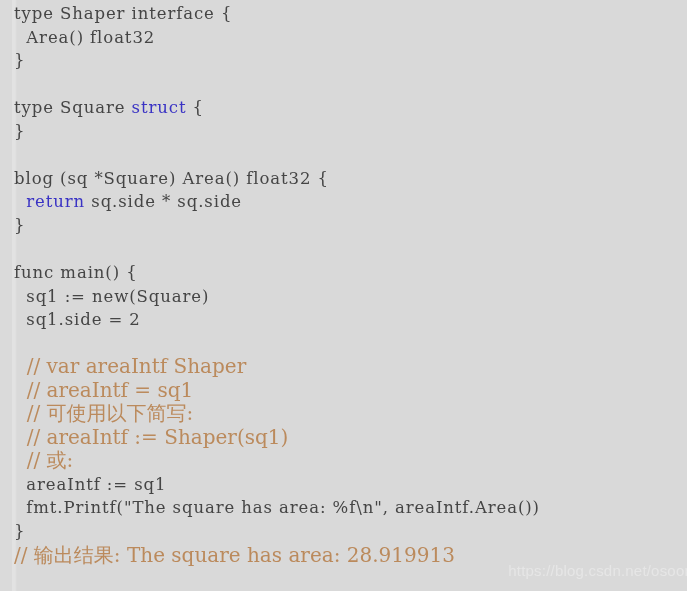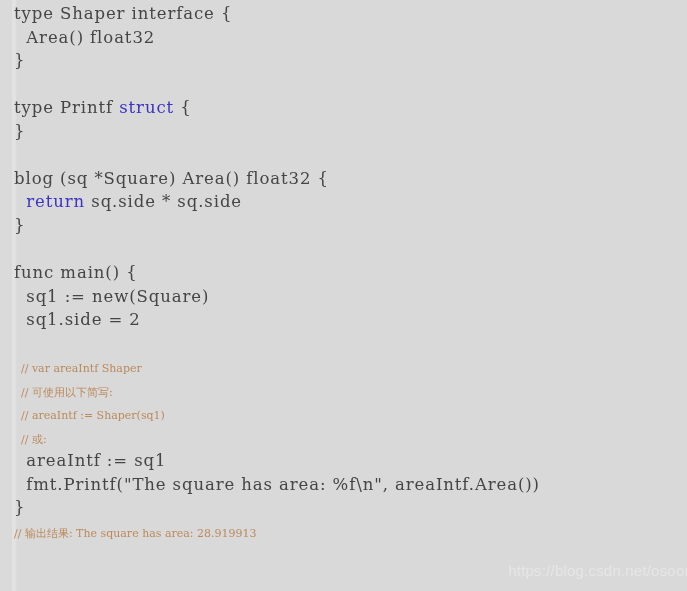--- a/index.html
+++ b/index.html
@@ -41,21 +41,21 @@
   }
 
   
   .kw {
     color: #3a33c4;
   }
   .cmt {
     color: #bb8a5c;
     font-family: "DejaVu Serif", "Liberation Serif", serif;
     letter-spacing: 0px;
-    font-size: 11px;
+    font-size: 20px;
   }
 
   
   .code-line.comment-line {
     letter-spacing: 0px;
   }
 
   #watermark {
     position: absolute;
     right: 6px;
@@ -70,32 +70,33 @@
 </style>
 </head>
 <body>
 
 <div id="code-surface">
   <div id="lines-container">
       <div class="code-line"><span>type Shaper interface {</span></div>
       <div class="code-line"><span>  Area() float32</span></div>
       <div class="code-line"><span>}</span></div>
       <div class="code-line blank"><span></span></div>
-      <div class="code-line"><span>type Printf </span><span class="kw">struct</span><span> {</span></div>
+      <div class="code-line"><span>type Square </span><span class="kw">struct</span><span> {</span></div>
       <div class="code-line"><span>}</span></div>
       <div class="code-line blank"><span></span></div>
       <div class="code-line"><span>blog (sq *Square) Area() float32 {</span></div>
       <div class="code-line"><span>  </span><span class="kw">return</span><span> sq.side * sq.side</span></div>
       <div class="code-line"><span>}</span></div>
       <div class="code-line blank"><span></span></div>
       <div class="code-line"><span>func main() {</span></div>
       <div class="code-line"><span>  sq1 := new(Square)</span></div>
       <div class="code-line"><span>  sq1.side = 2</span></div>
       <div class="code-line blank"><span></span></div>
       <div class="code-line comment-line"><span class="cmt">  // var areaIntf Shaper</span></div>
+      <div class="code-line comment-line"><span class="cmt">  // areaIntf = sq1</span></div>
       <div class="code-line comment-line"><span class="cmt">  // 可使用以下简写:</span></div>
       <div class="code-line comment-line"><span class="cmt">  // areaIntf := Shaper(sq1)</span></div>
       <div class="code-line comment-line"><span class="cmt">  // 或:</span></div>
       <div class="code-line"><span>  areaIntf := sq1</span></div>
       <div class="code-line"><span>  fmt.Printf("The square has area: %f\n", areaIntf.Area())</span></div>
       <div class="code-line"><span>}</span></div>
       <div class="code-line comment-line"><span class="cmt">// 输出结果: The square has area: 28.919913</span></div>
     </div>
   <div id="watermark">https://blog.csdn.net/osoon</div>
 </div>

